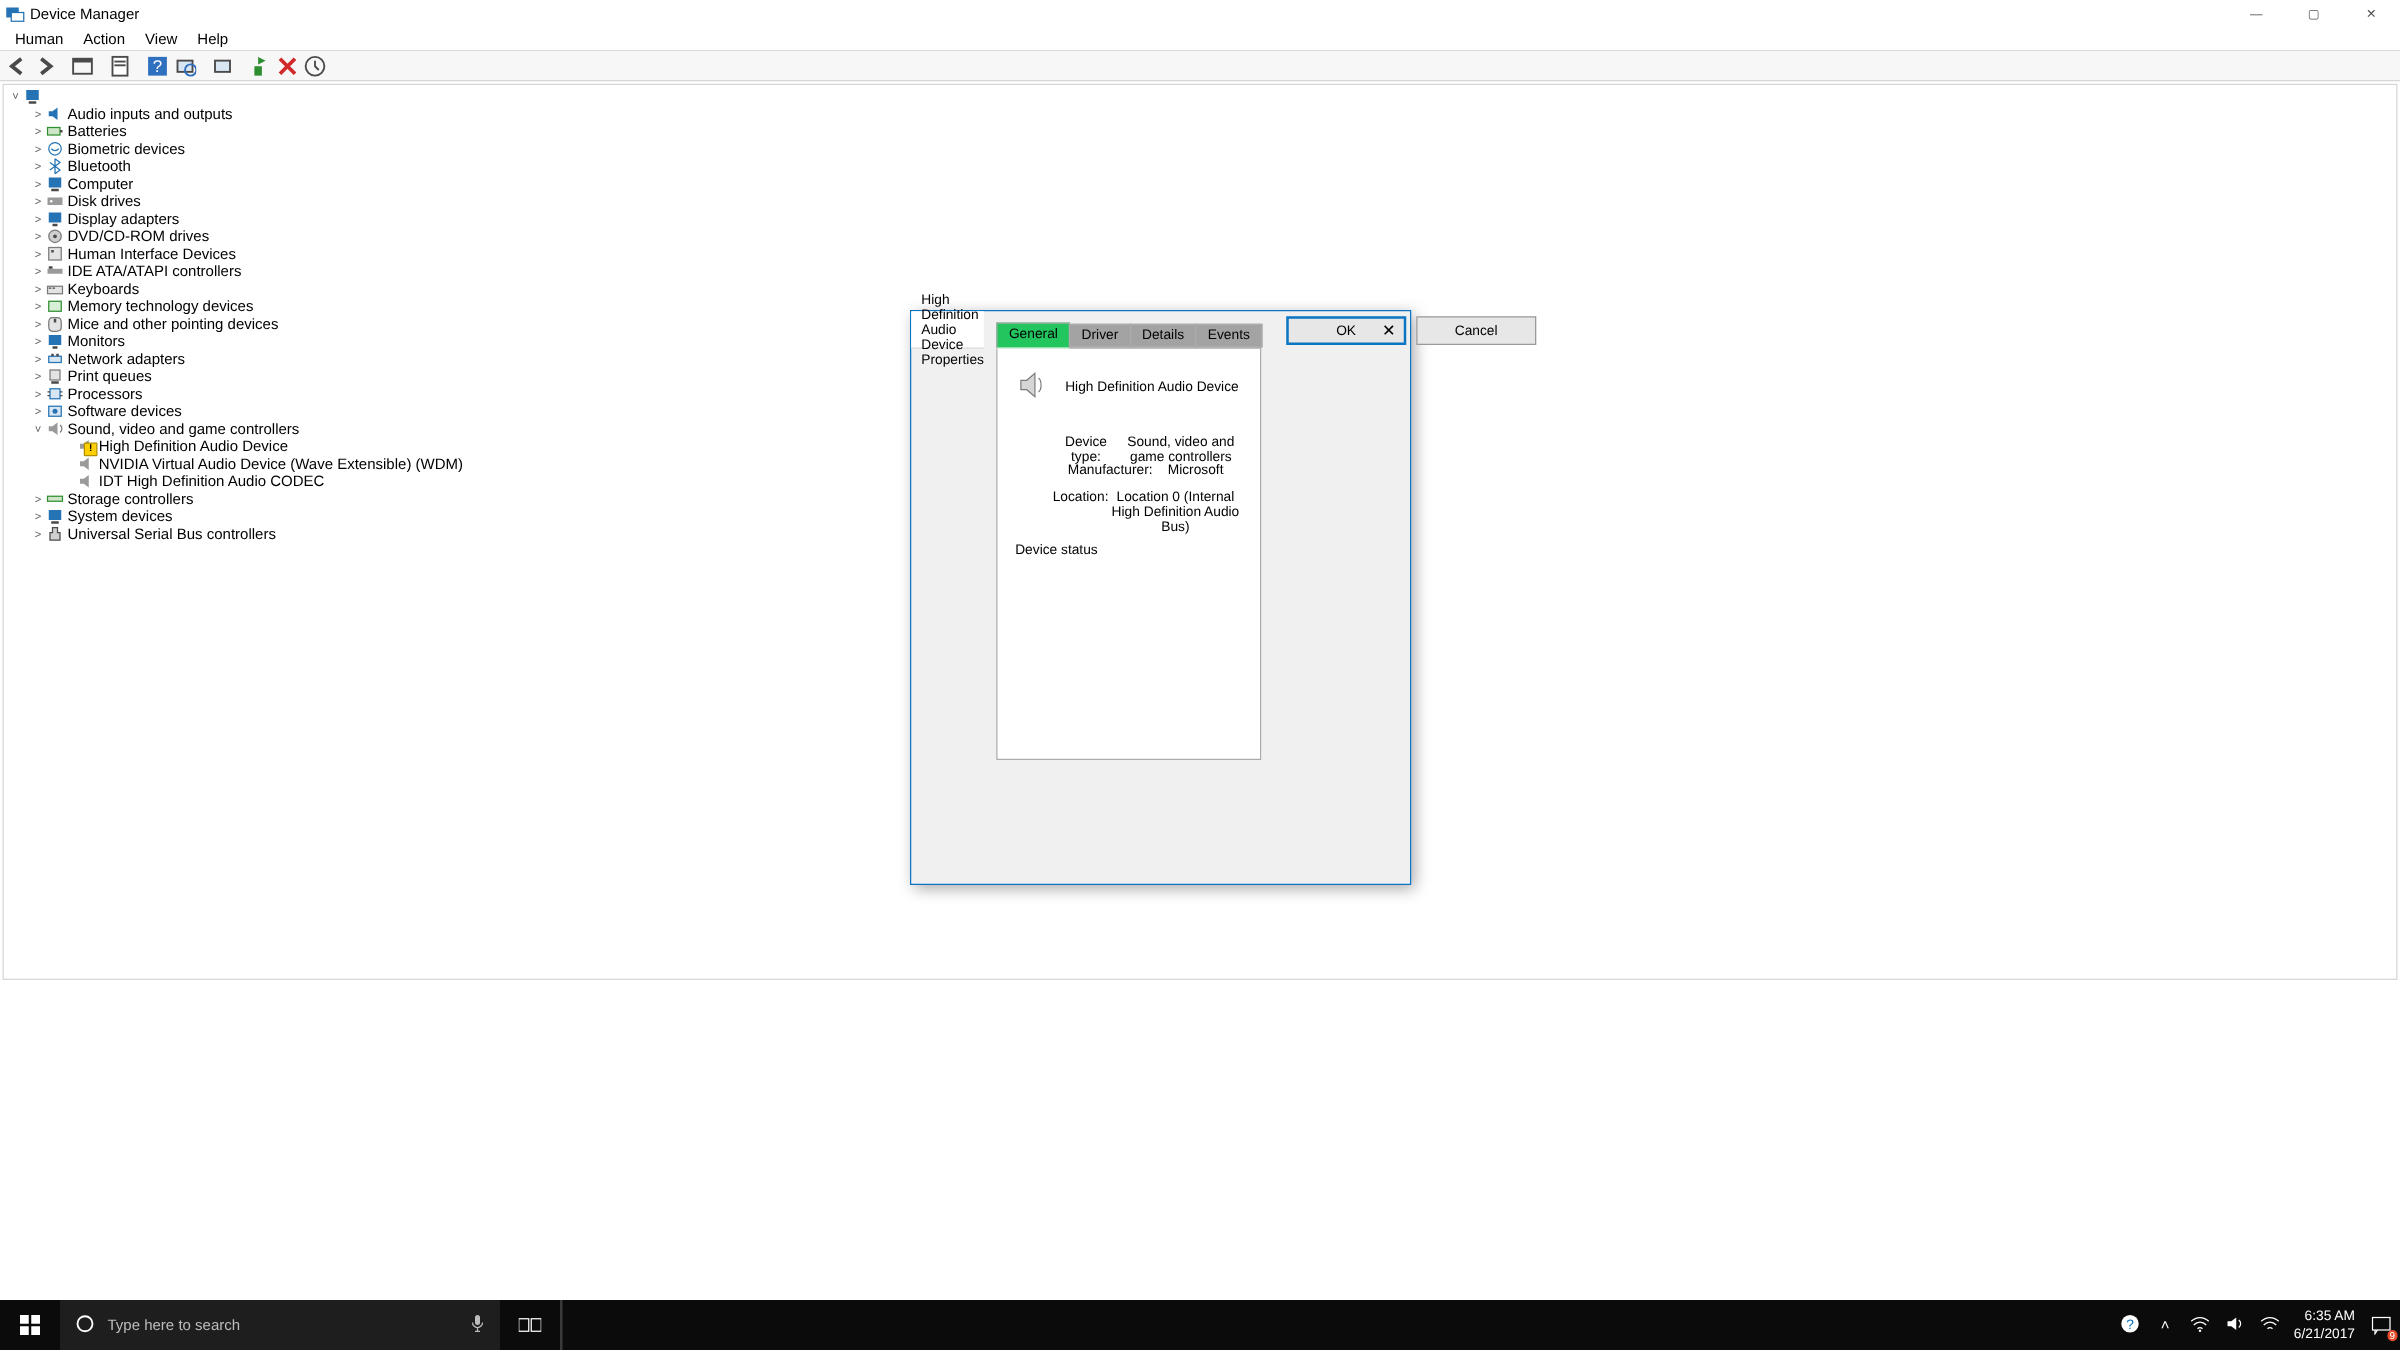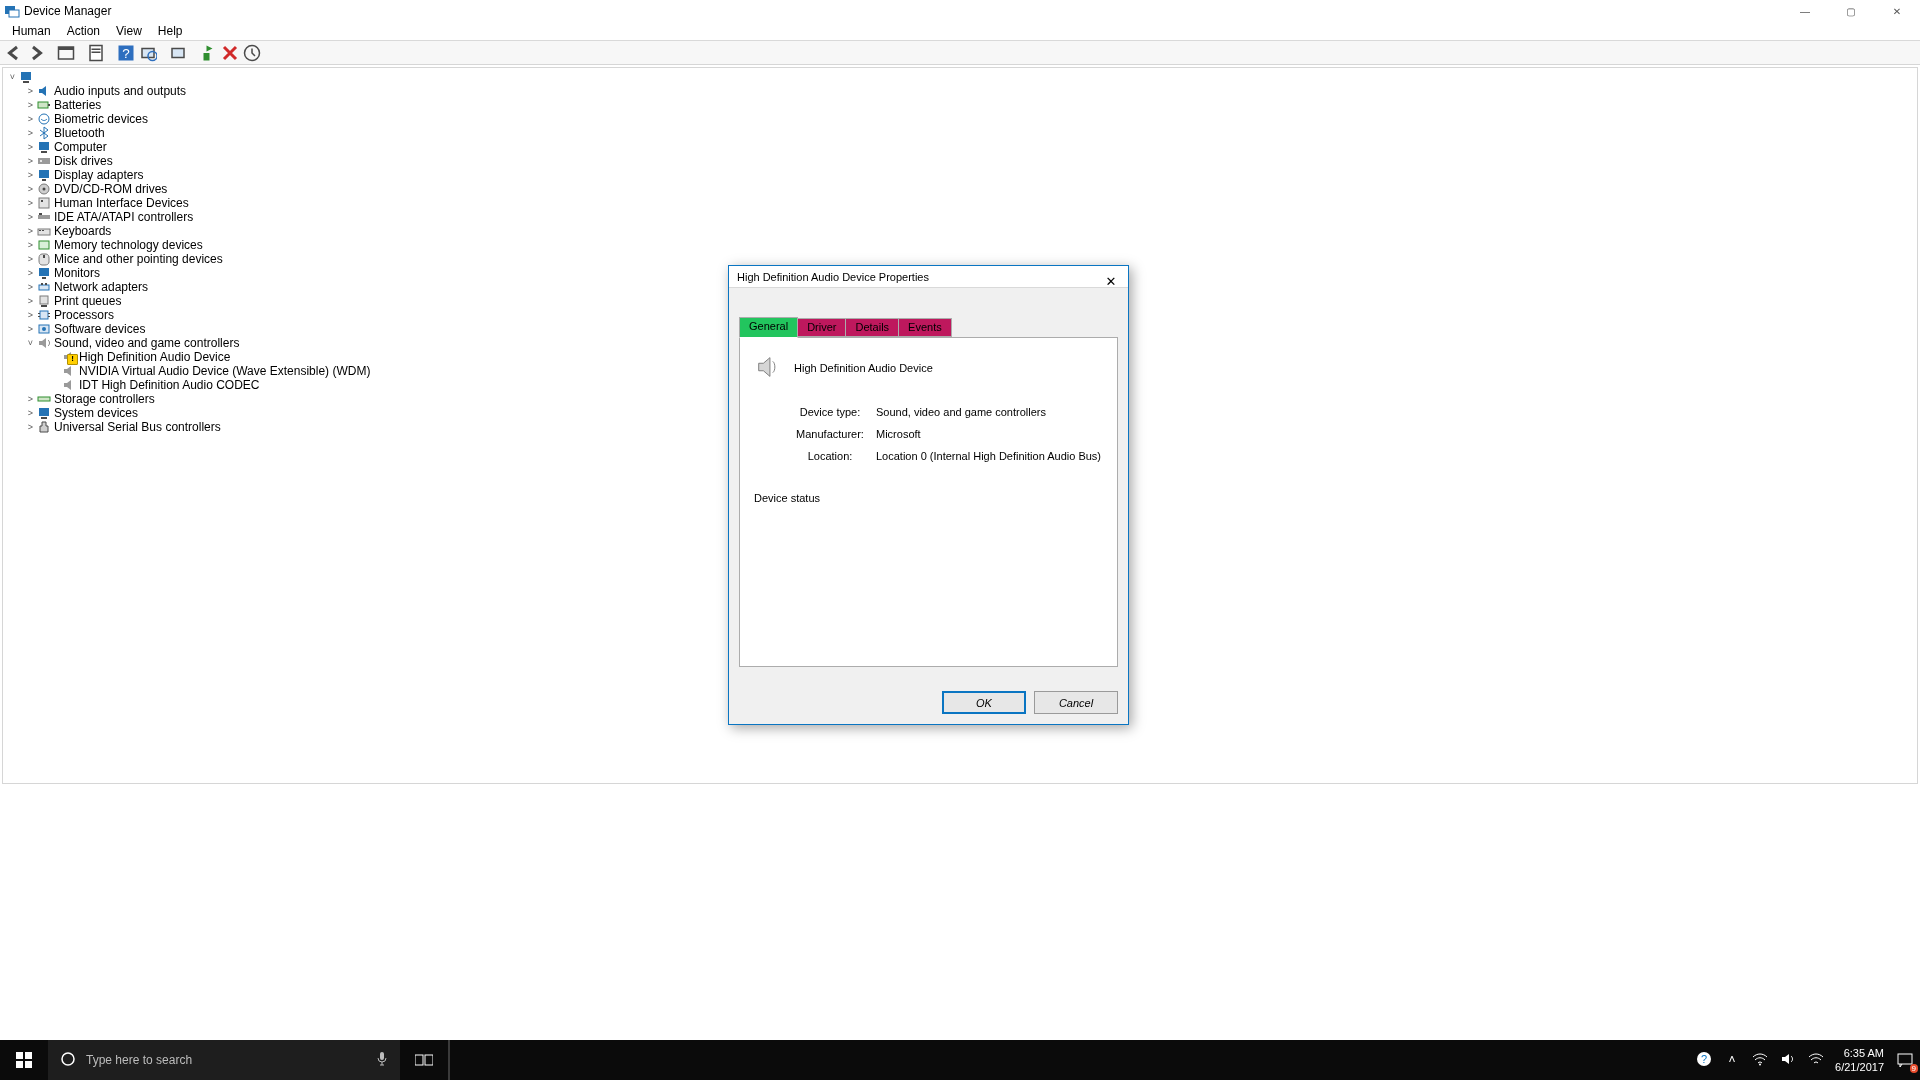--- a/index.html
+++ b/index.html
@@ -92,49 +92,48 @@
   .warn-overlay::after {
     content: "!"; position: absolute; right: -1px; bottom: -1px;
     width: 9px; height: 9px; background: #ffcf00; border: 1px solid #b38f00;
     font-size: 8px; line-height: 7px; text-align: center; color: #000;
     font-weight: bold; border-radius: 1px;
   }
 
   
   .dlg {
     position: absolute;
-    left: 728px; top: 265px;
+    left: 728px; top: 248px;
     width: 401px; height: 460px;
     background: #f0f0f0;
     border: 1px solid #0a75c2;
     box-shadow: 3px 3px 12px rgba(0,0,0,.35);
-    display: flex; flex-direction: column;
+    display: flex; flex-direction: row;
     font-size: 11px;
-    gap: 20px;
   }
   .dlg-title {
     height: 30px; background: #ffffff;
     display: flex; align-items: center; padding-left: 8px;
     border-bottom: 1px solid #d9d9d9;
   }
   .dlg-close {
     position: absolute; right: 2px; top: 2px; width: 30px; height: 26px;
     display: flex; align-items: center; justify-content: center;
     font-size: 13px;
   }
   .dlg-body { padding: 8px 10px 0 10px; flex: 1; }
 
   .tabs { display: flex; height: 21px; position: relative;}
   .tab {
     padding: 2px 9px 0 9px; border: 1px solid #acacac;
     background: #ffffff; margin-right: -1px; position: relative; top: 1px;
     font-size: 11px;
   }
   .tab.active { background: #22c55e; border-bottom-color: #ffffff; z-index: 2;}
-  .tab.inactive { background: #be185d; top: 2px; height: 19px;}
+  .tab.inactive { background: #a3a3a3; top: 2px; height: 19px;}
   .tab-panel {
     border: 1px solid #acacac; background: #ffffff;
     height: 330px; padding: 14px;
   }
 
   .dev-header { display: flex; align-items: center; gap: 10px; }
   .big-icon svg { width: 30px; height: 30px; }
 
   .prop-rows { margin-top: 22px; margin-left: 30px; font-size: 11px; text-align: center; }
   .prop-rows div { display: flex; height: 22px; }
@@ -157,22 +156,22 @@
     background: #e8e8e8; font-size: 7px; text-align: center; line-height: 11px;
     color: #777;
   }
   .sbar-up { top: 0; } .sbar-dn { bottom: 0; }
 
   .dlg-buttons {
     display: flex; justify-content: flex-end; gap: 8px;
     padding: 4px 10px 10px 10px;
   }
   .dlg-btn {
-    width: 84px; height: 23px; background: #e7e7e7;
-    border: 1px solid #9a9a9a; font-size: 11px; font-style: italic;
+    width: 96px; height: 23px; background: #e7e7e7;
+    border: 1px solid #9a9a9a; font-size: 11px;
   }
   .dlg-btn.primary { border: 2px solid #0a75c2; }
 
   
   .taskbar {
     position: absolute; left: 0; right: 0; bottom: 0; height: 40px;
     background: #0b0b0b; color: #fff;
     display: flex; align-items: center;
     font-size: 12px;
     justify-content: center;

